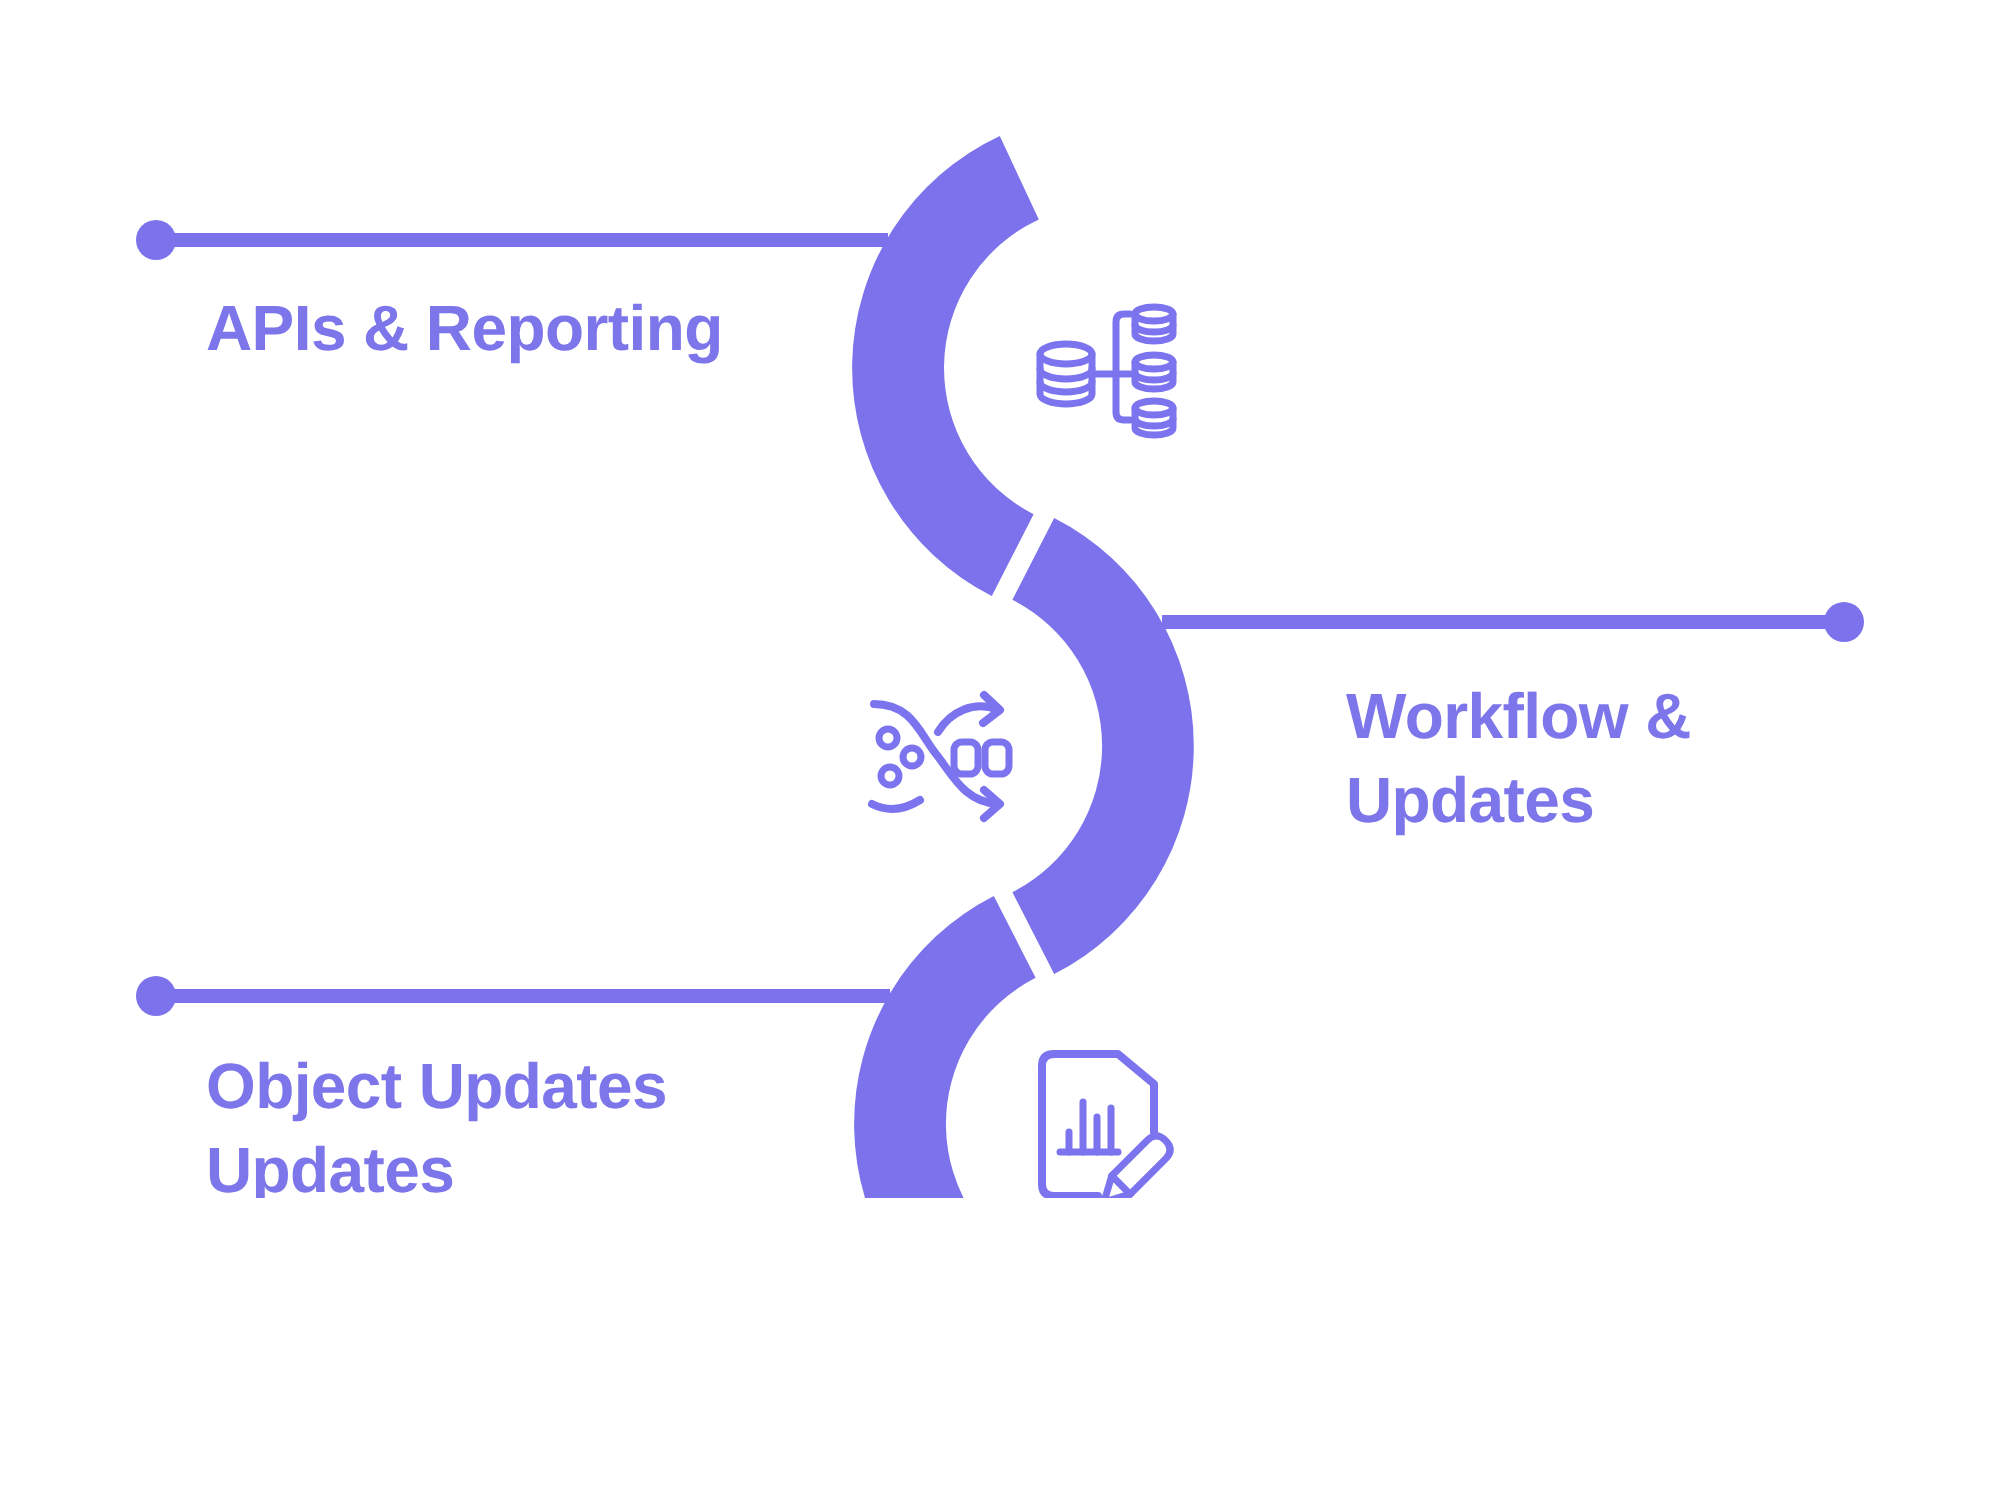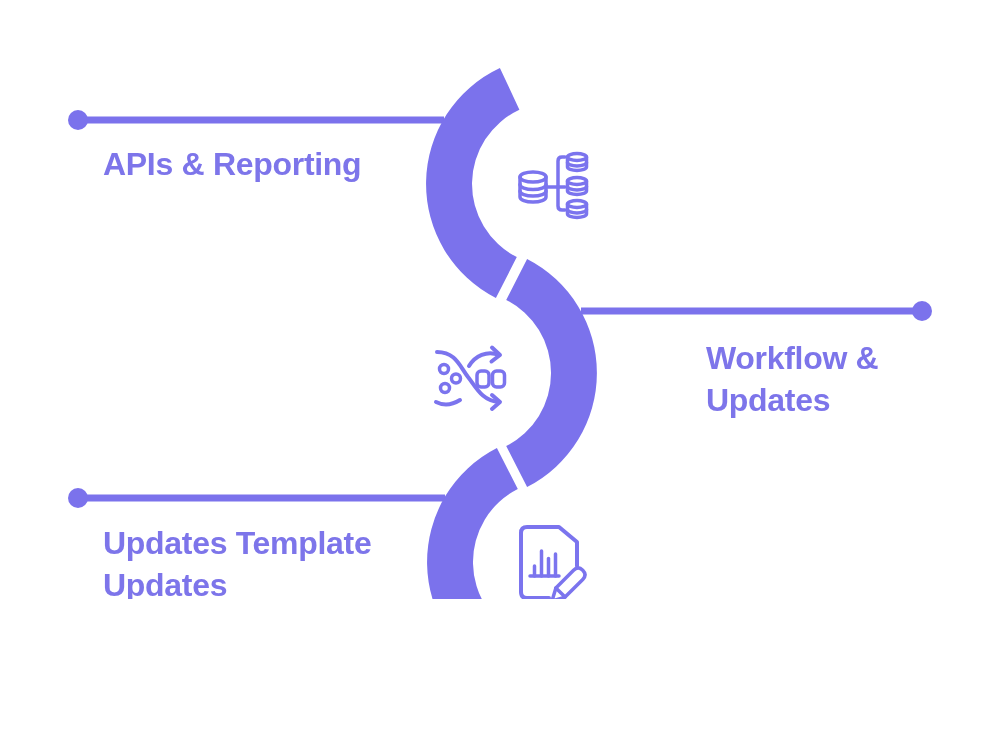--- a/index.html
+++ b/index.html
@@ -126,23 +126,23 @@
           <path d="M-6.5,-12 H6.5"></path>
         </g>
       </g>
     </g>
   </svg>
 
   <div class="label" style="left:103px; top:143px;">
     <span class="line">APIs &amp; Reporting</span>
   </div>
 
-  <div class="label" style="left:706px; top:337px;">
+  <div class="label" style="left:673px; top:337px;">
     <span class="line">Workflow &amp;</span>
     <span class="line">Updates</span>
   </div>
 
   <div class="label" style="left:103px; top:522px;">
-    <span class="line">Updates Template</span>
+    <span class="line">Object Updates</span>
     <span class="line">Updates</span>
   </div>
 
 </div>
 
 </body></html>

